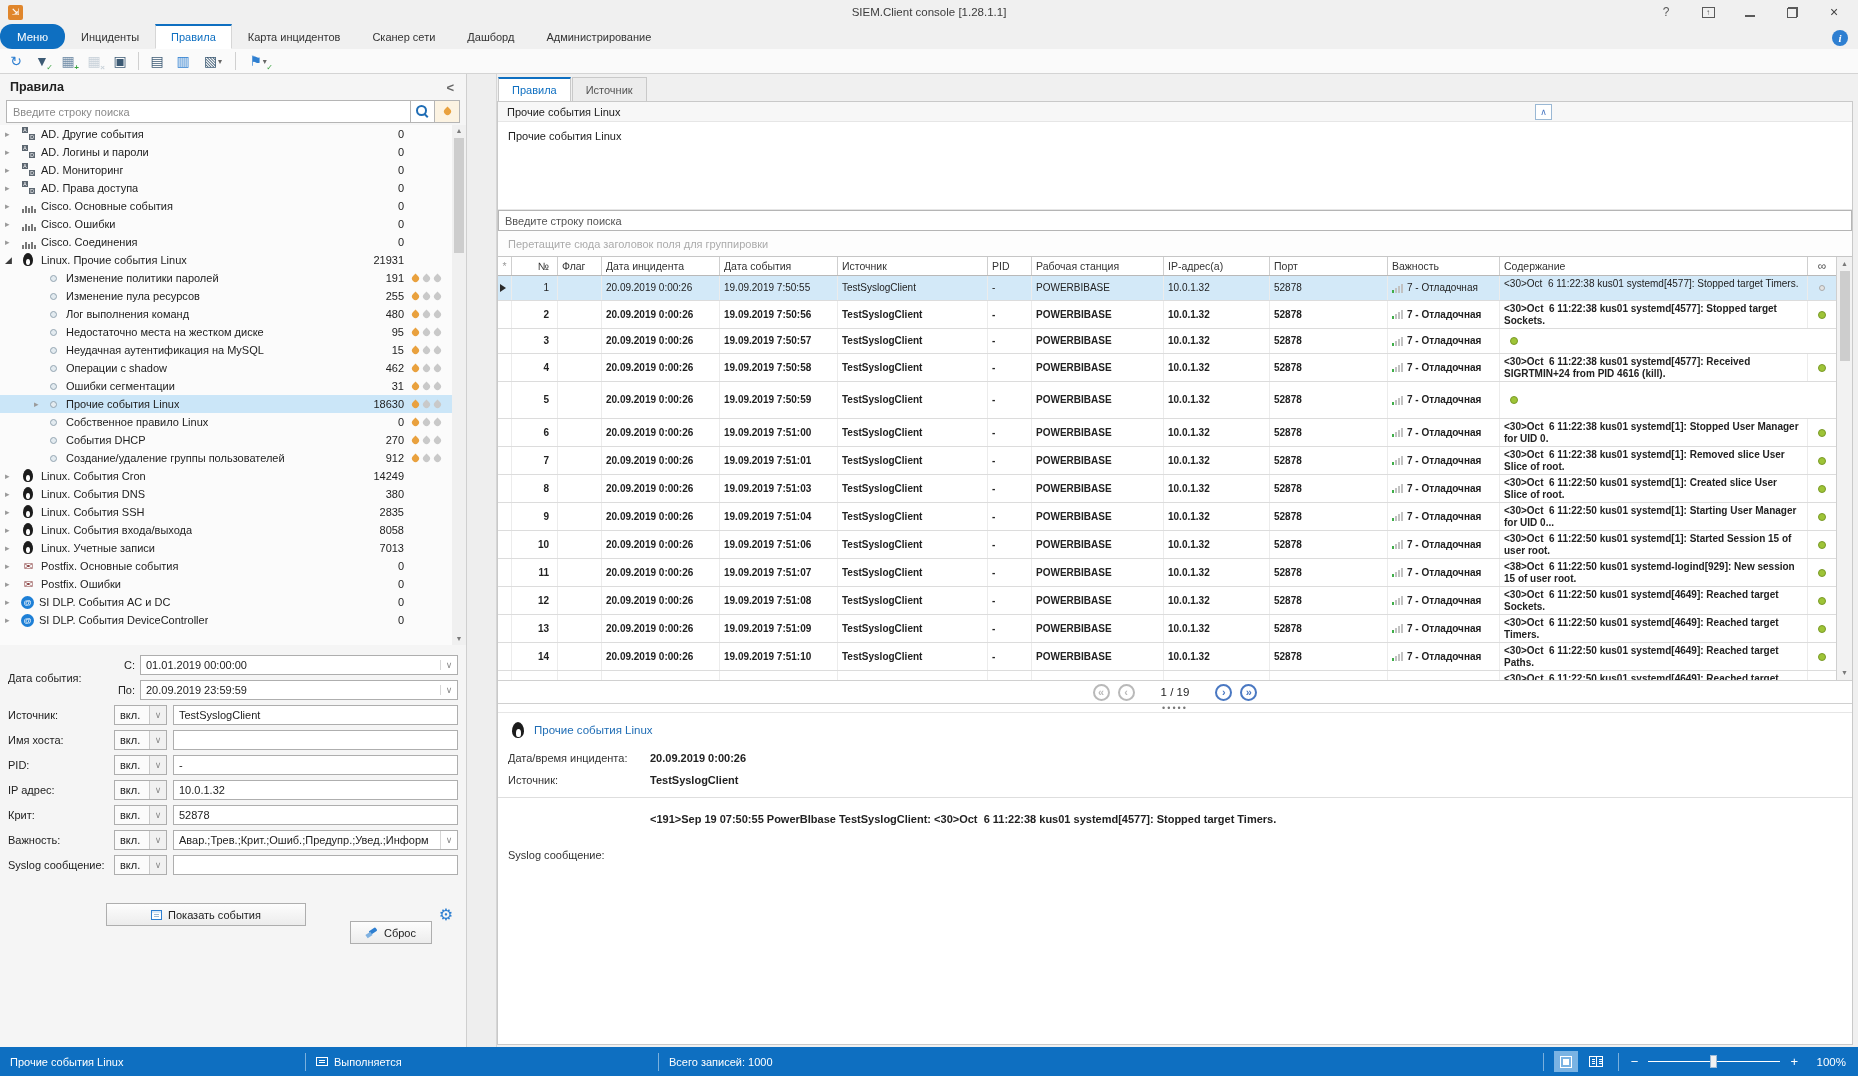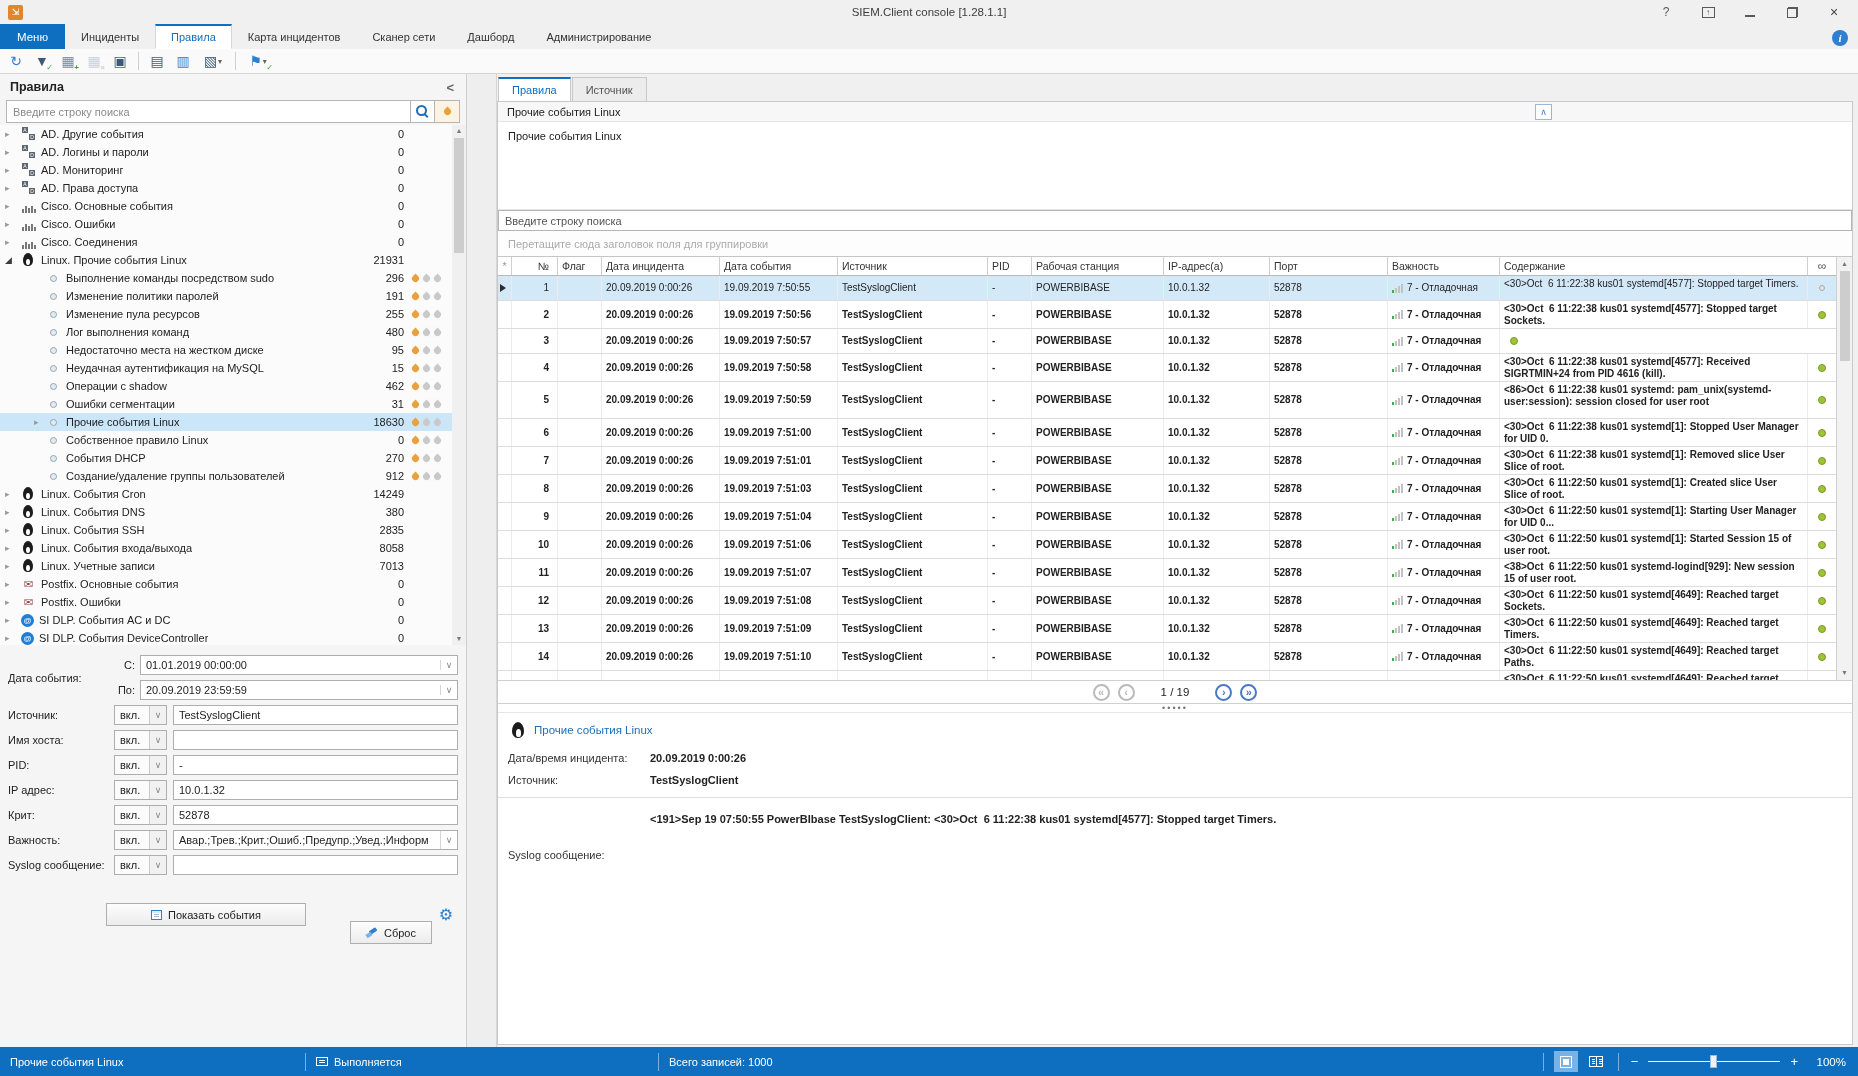--- a/index.html
+++ b/index.html
@@ -16,21 +16,21 @@
   .win-controls { margin-left:auto; display:flex; align-items:center; gap:26px; padding-right:16px; z-index:2; color:#5a5a5a; }
   .wc { display:flex; align-items:center; justify-content:center; width:16px; height:16px; font-size:12px; }
   .pin-ic { width:13px; height:11px; border:1px solid #5a5a5a; font-size:8px; line-height:9px; text-align:center; }
   .min-ic { width:10px; height:2px; background:#5a5a5a; margin-top:8px; }
   .restore-ic { position:relative; width:11px; height:11px; }
   .restore-ic::before { content:''; position:absolute; right:0; top:0; width:8px; height:8px; border:1px solid #5a5a5a; }
   .restore-ic::after { content:''; position:absolute; left:0; bottom:0; width:8px; height:8px; border:1px solid #5a5a5a; background:#f0f0f0; }
   .close-ic { font-size:14px; color:#444; }
   
   .menubar { height:25px; display:flex; align-items:stretch; background:#f0f0f0; position:relative; }
-  .menu-btn { background:#0e6fc1; color:#fff; padding:0 17px; display:flex; align-items:center; font-size:11.5px; }
+  .menu-btn { background:#0e6fc1; color:#fff; padding:0 17px; display:flex; align-items:center; font-size:11.5px;border-radius:12px; }
   .rtab { padding:0 15px; display:flex; align-items:center; color:#333; border:1px solid transparent; }
   .rtab.active { background:#fff; border-color:#d6d6d6; border-bottom-color:#fff; border-top:2px solid #0e6fc1; color:#0e6fc1; }
   .info-circle { position:absolute; right:10px; top:6px; width:16px; height:16px; border-radius:50%; background:#2e7fd1; color:#fff; font-size:11px; font-style:italic; font-weight:bold; display:flex; align-items:center; justify-content:center; font-family:"Liberation Serif","DejaVu Serif",serif; }
   
   .toolbar { height:25px; display:flex; align-items:center; background:#fafafa; border-bottom:1px solid #d4d4d4; padding-left:4px; gap:2px; }
   .tbtn { position:relative; width:24px; height:22px; display:flex; align-items:center; justify-content:center; }
   .tbtn .tg { font-size:14px; }
   .tbtn.dis { opacity:.9; }
   .tbadge { position:absolute; right:1px; bottom:0; font-size:8px; font-weight:bold; line-height:8px; }
   .tdd { font-size:8px; color:#666; margin-left:1px; }
@@ -376,31 +376,20 @@
           <div class="trow">
             <span class="tarrow expanded">◢</span>
             <span class="tic ic-linux"></span>
             <span class="tlabel">Linux. Прочие события Linux</span>
             <span class="tcount">21931</span>
             <span class="tflames"></span>
           </div>
           <div class="trow lvl1">
             <span class="tarrow"></span>
             <span class="ic-rule"></span>
-            <span class="tlabel">Выполнение команды посредством sudo</span>
-            <span class="tcount">296</span>
-            <span class="tflames">
-              <span class="flame"></span>
-              <span class="flame off"></span>
-              <span class="flame off"></span>
-            </span>
-          </div>
-          <div class="trow lvl1">
-            <span class="tarrow"></span>
-            <span class="ic-rule"></span>
             <span class="tlabel">Изменение политики паролей</span>
             <span class="tcount">191</span>
             <span class="tflames">
               <span class="flame"></span>
               <span class="flame off"></span>
               <span class="flame off"></span>
             </span>
           </div>
           <div class="trow lvl1">
             <span class="tarrow"></span>
@@ -839,21 +828,20 @@
                 <div class="gc c9">52878</div>
                 <div class="gc c10">
                   <span class="sig">
                     <span class="on" style="height: 3px;"></span>
                     <span style="height: 5px;"></span>
                     <span style="height: 7px;"></span>
                     <span style="height: 9px;"></span>
                   </span>
                   <span>7 - Отладочная</span>
                 </div>
-                <div class="gc c11 cont">&lt;86&gt;Oct  6 11:22:38 kus01 systemd: pam_unix(systemd-user:session): session closed for user root</div>
                 <div class="gc c12">
                   <span class="dot"></span>
                 </div>
               </div>
               <div class="grow">
                 <div class="gc c0"></div>
                 <div class="gc c1">6</div>
                 <div class="gc c2"></div>
                 <div class="gc c3">20.09.2019 0:00:26</div>
                 <div class="gc c4">19.09.2019 7:51:00</div>

